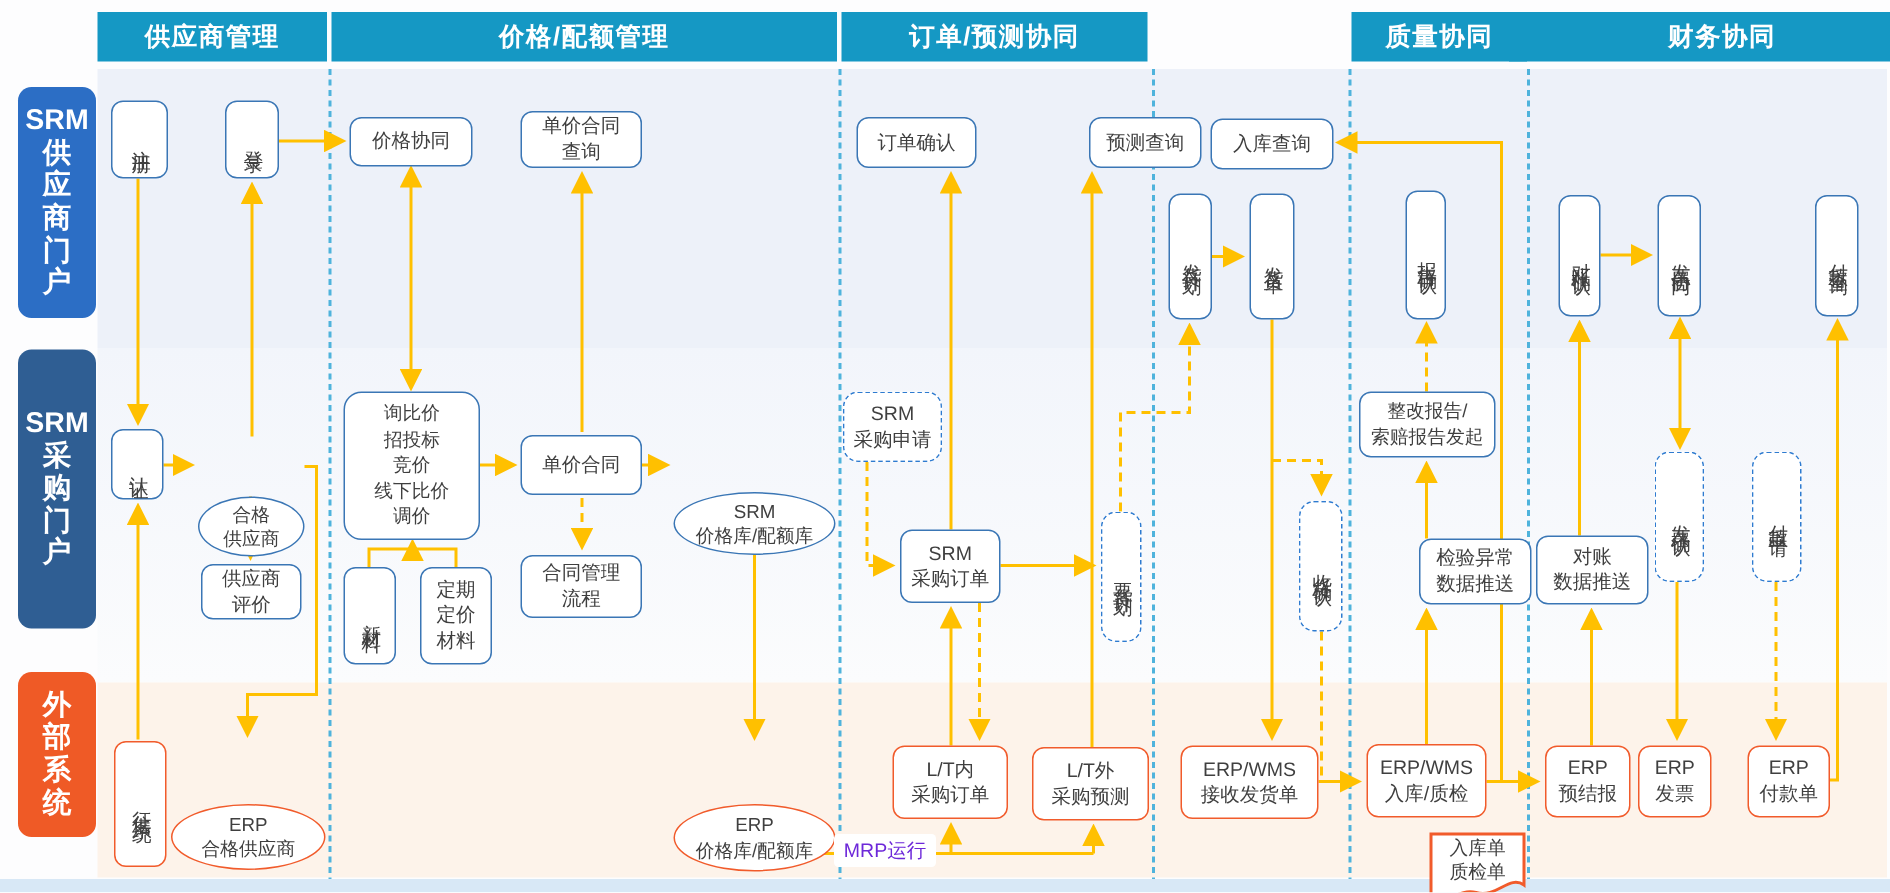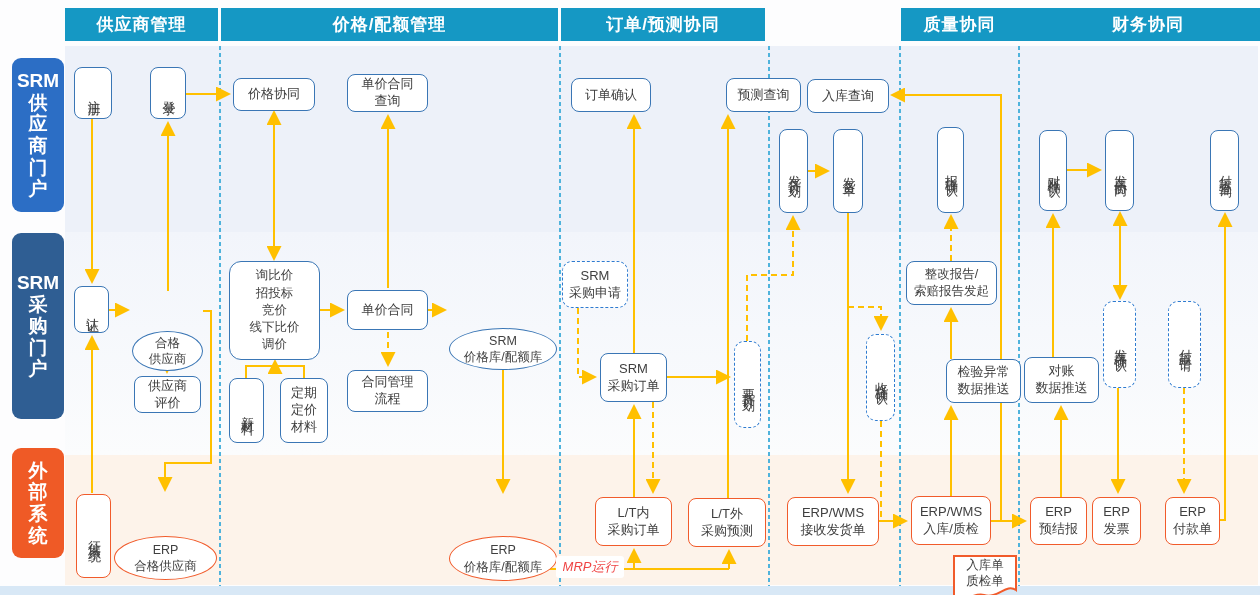--- a/index.html
+++ b/index.html
@@ -26,22 +26,22 @@
 
   .node{position:absolute;background:#ffffff;border:1.6px solid #3a76b5;border-radius:8px;
         color:#3f3f3f;font-size:13px;line-height:1.3;display:flex;align-items:center;
         justify-content:center;text-align:center;white-space:pre-line;z-index:2;box-sizing:border-box;
         padding:1px;}
   .v{writing-mode:vertical-rl;text-orientation:upright;letter-spacing:3px;}
   .dashed{border:1.6px dashed #2e7bd0;border-radius:10px;}
   .ellipse{border-radius:50%;font-size:12.5px;margin-top:40px;}
   .orange{border-color:#f15b2b;}
   .small{font-size:12.5px;line-height:1.38;}
-  .plain-label{position:absolute;background:#ffffff;color:#ef4444;font-size:13px;display:flex;
-        align-items:center;justify-content:center;z-index:2;border-radius:3px;font-style:italic;}
+  .plain-label{position:absolute;background:#ffffff;color:#6d28d9;font-size:13px;display:flex;
+        align-items:center;justify-content:center;z-index:2;border-radius:3px;}
   .doc{position:absolute;z-index:3;margin-top:20px;}
   .doc-text{position:absolute;left:0;top:3px;width:100%;text-align:center;color:#3f3f3f;
         font-size:12.5px;line-height:1.3;white-space:pre-line;}
 </style>
 </head>
 <body>
 
 <div id="canvas">
 
   <div class="lane-bg bg1"></div>

